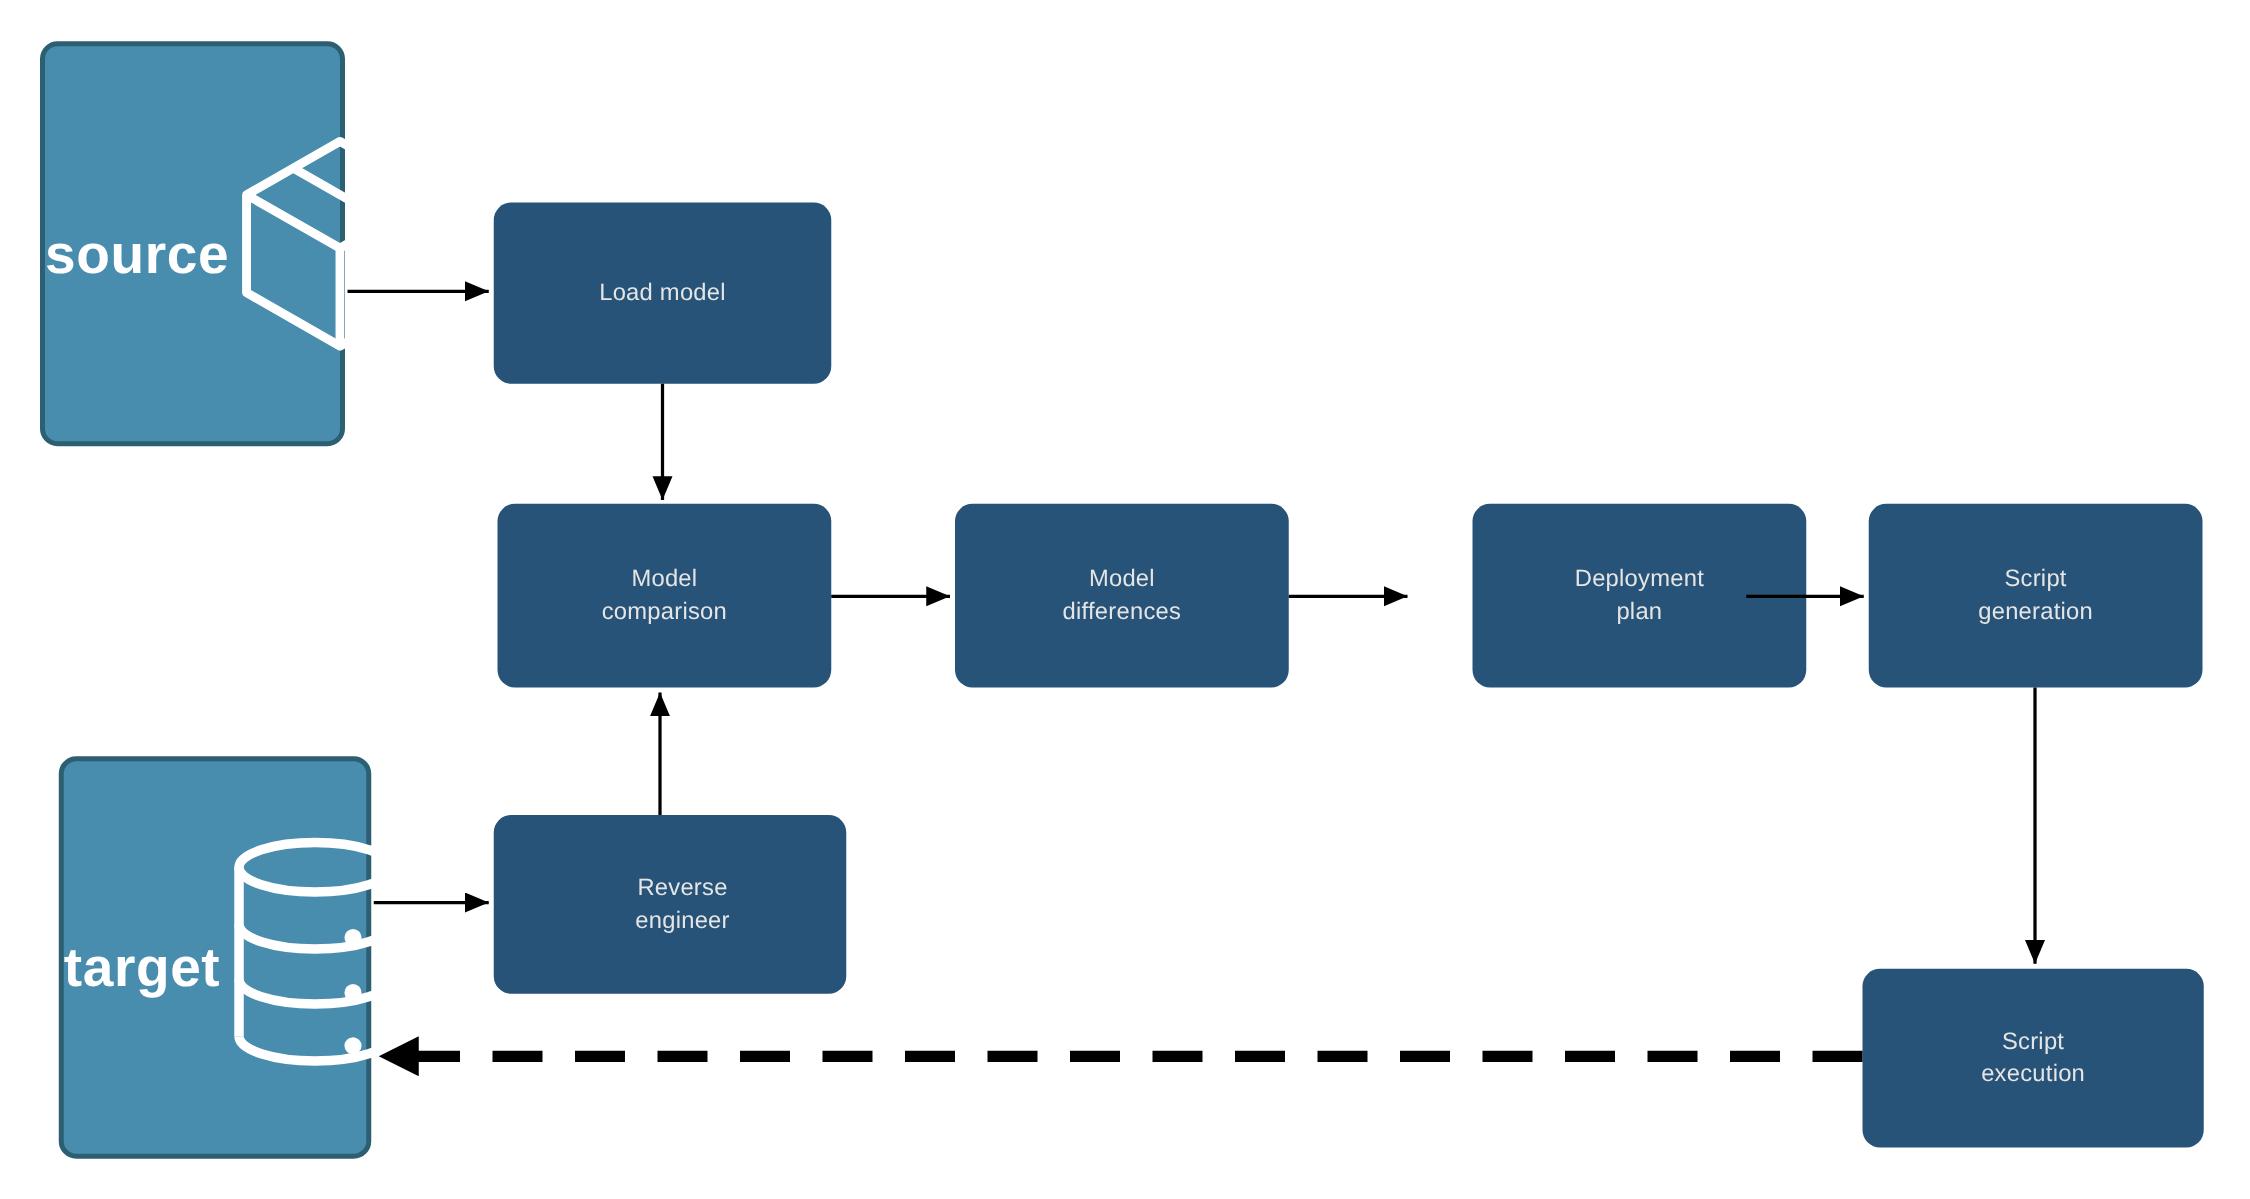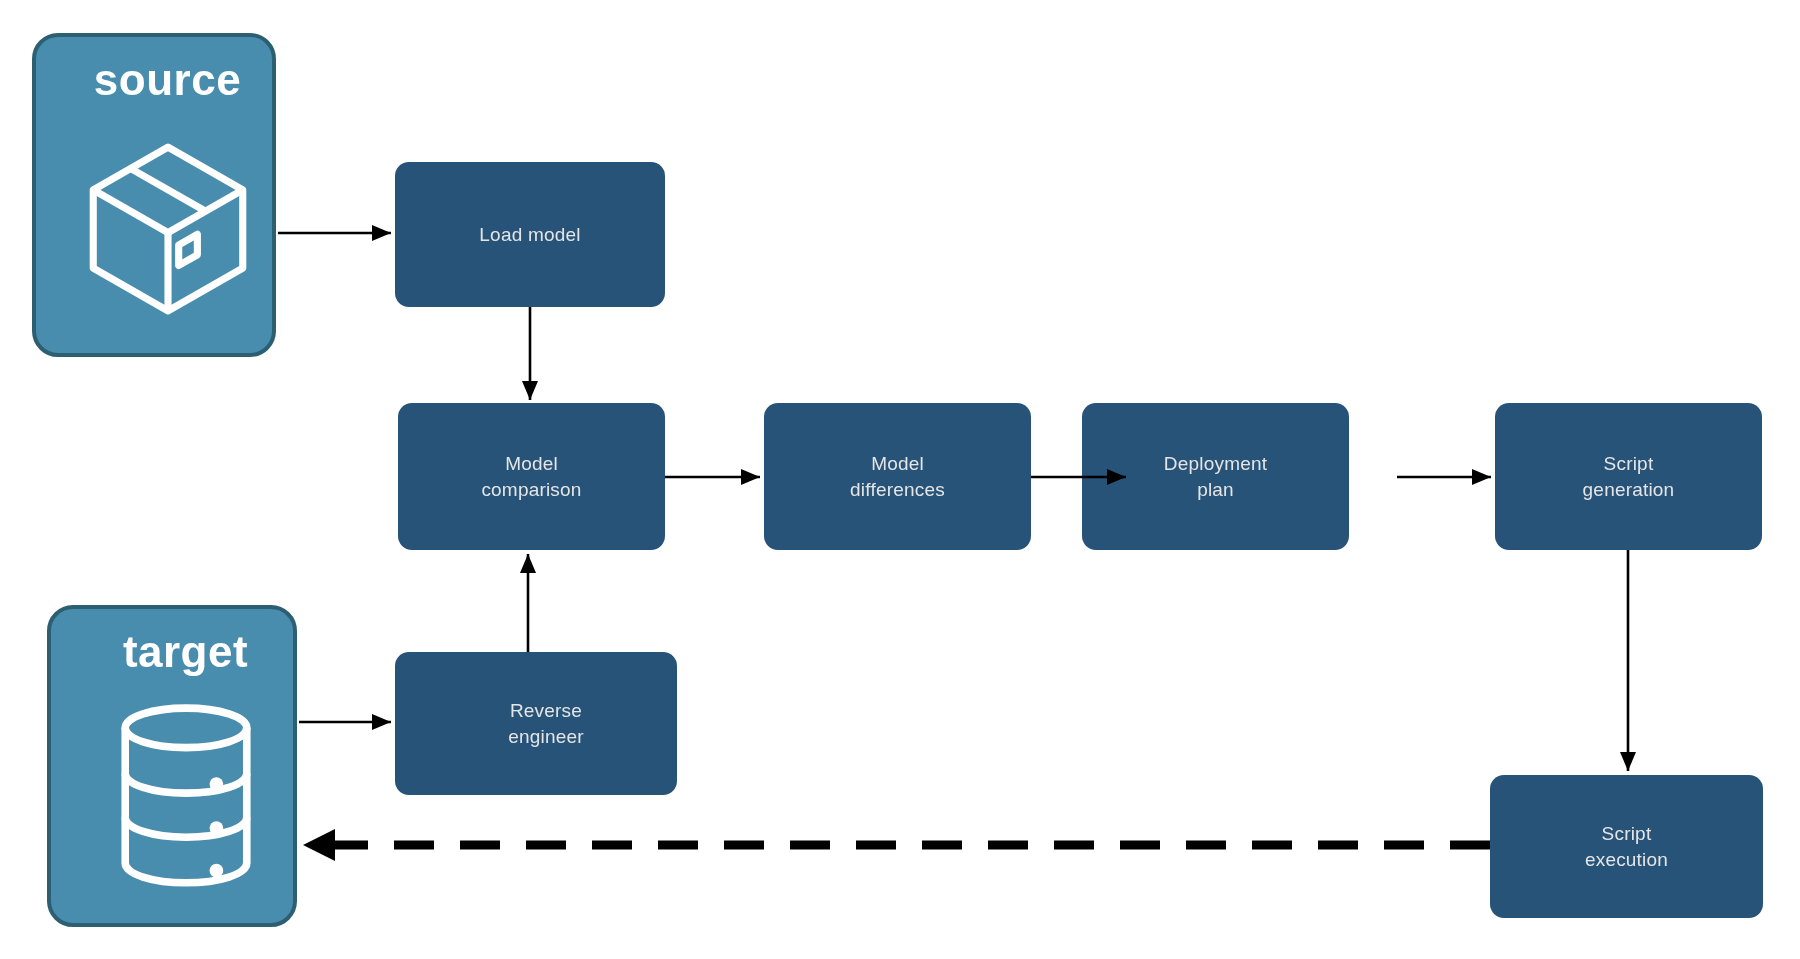--- a/index.html
+++ b/index.html
@@ -28,41 +28,39 @@
     text-align: center;
     font-size: 19px;
     line-height: 1.33;
     white-space: pre-line;
     letter-spacing: 0.2px;
   }
   .store {
     position: absolute;
     background: #488dae;
     border: 4px solid #2d5f73;
-    border-radius: 26px;
+    border-radius: 14px;
     box-sizing: border-box;
     display: flex;
-    flex-direction: column;
     align-items: center;
     color: #ffffff;
-    padding-left: 27px;
   }
   .store-label {
     font-size: 44px;
     font-weight: bold;
     letter-spacing: 0.5px;
     margin-top: 18px;
   }
   .store-icon { display: flex; align-items: center; justify-content: center; flex: 1; }
   #store-source { left: 32px;  top: 33px;  width: 244px; height: 324px; }
   #store-target { left: 47px;  top: 605px; width: 250px; height: 322px; }
   #node-load-model        { left: 395px;  top: 162px; width: 270px; height: 145px; }
   #node-model-comparison  { left: 398px;  top: 403px; width: 267px; height: 147px; }
   #node-model-differences { left: 764px;  top: 403px; width: 267px; height: 147px; }
-  #node-deployment-plan   { left: 1082px; top: 403px; width: 267px; height: 147px; }
+  #node-deployment-plan   { left: 1178px; top: 403px; width: 267px; height: 147px; }
   #node-script-generation { left: 1495px; top: 403px; width: 267px; height: 147px; }
   #node-reverse-engineer  { left: 395px;  top: 652px; width: 262px; height: 143px; padding-left: 20px; }
   #node-script-execution  { left: 1490px; top: 775px; width: 273px; height: 143px; }
 </style>
 </head>
 <body>
 
 <div class="canvas">
 
   <div class="store" id="store-source">

